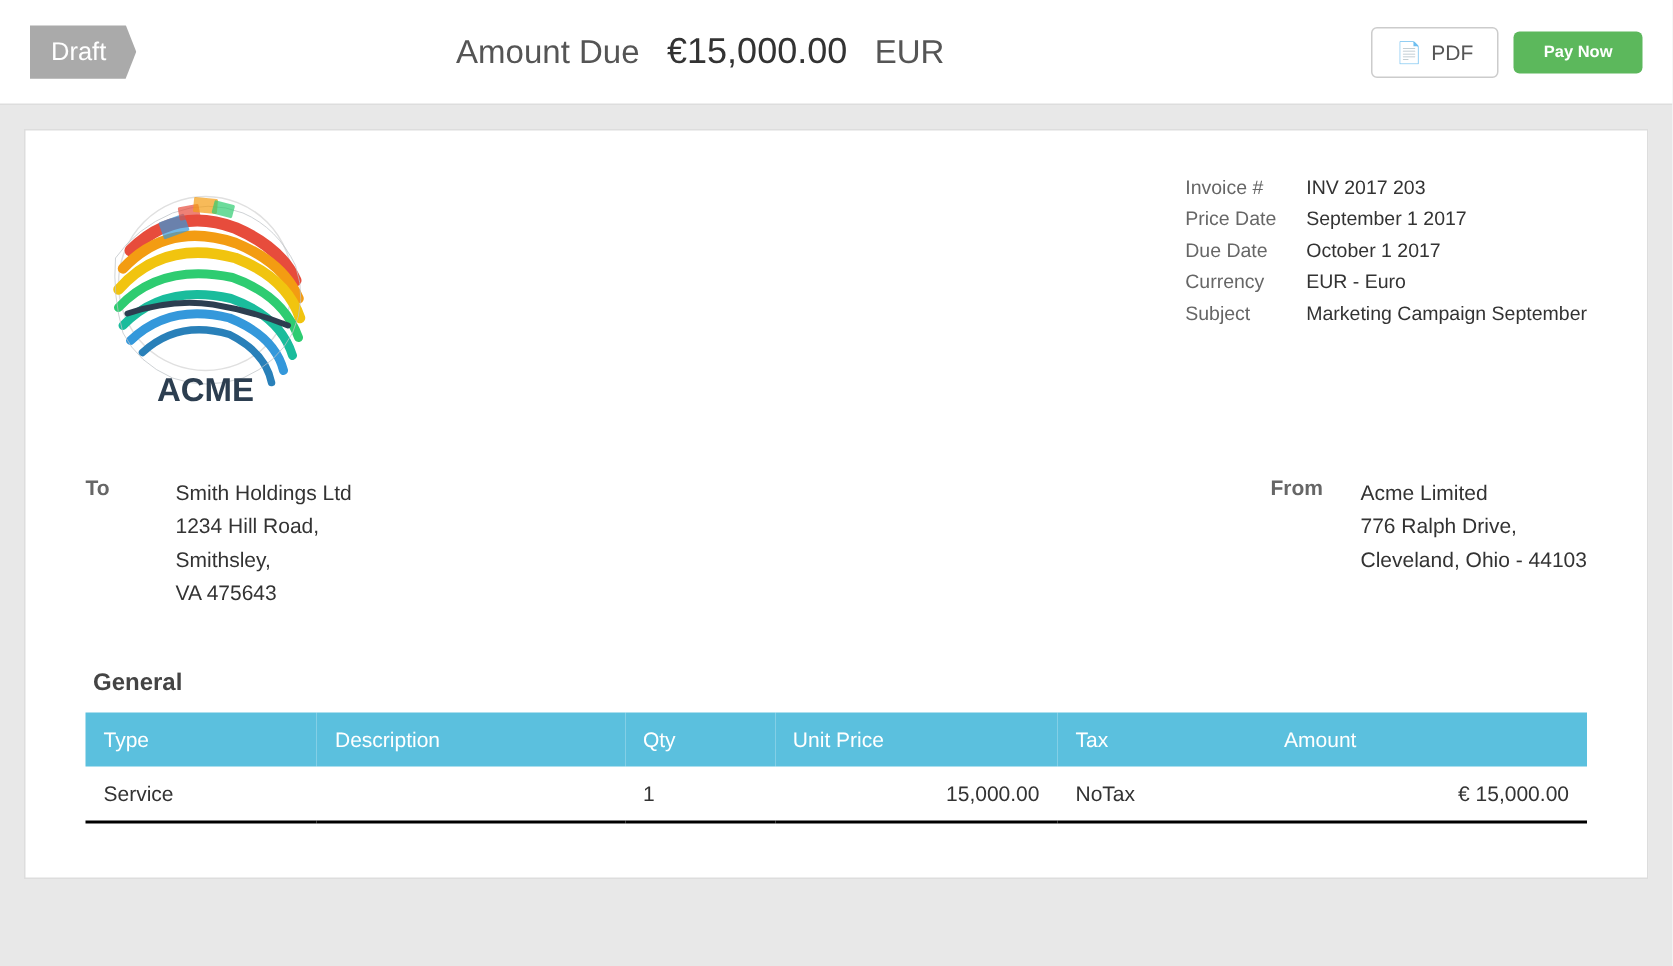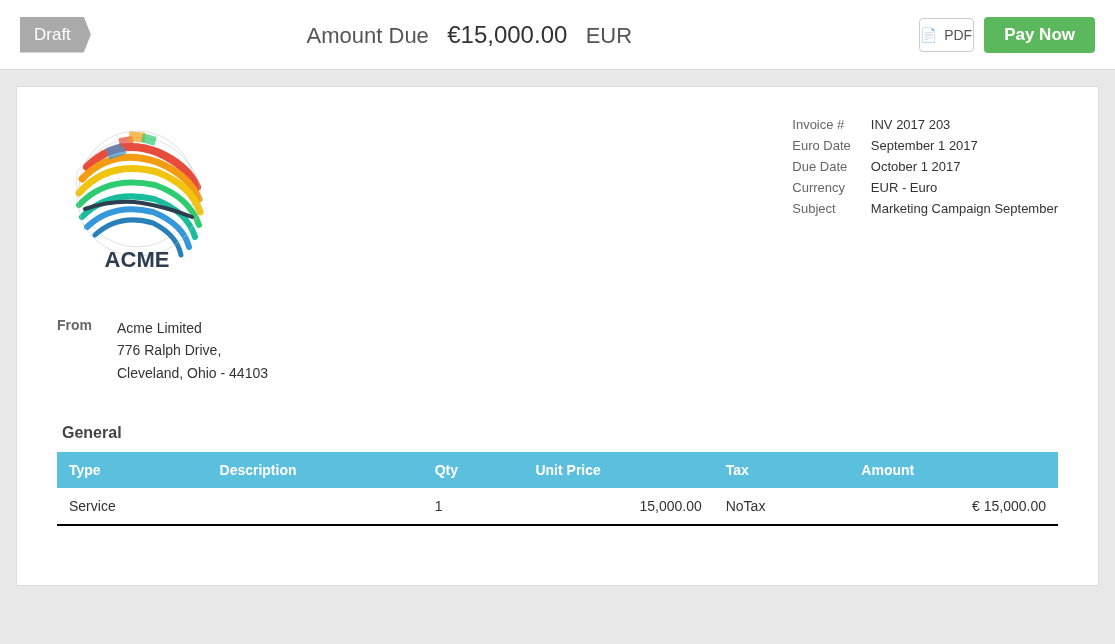--- a/index.html
+++ b/index.html
@@ -42,37 +42,37 @@
     .top-bar-actions {
       display: flex;
       gap: 10px;
       align-items: center;
     }
 
     .btn-pdf {
       border: 1px solid #ccc;
       background: #fff;
       color: #555;
-      padding: 8px 1px;
+      padding: 8px 16px;
       border-radius: 4px;
       cursor: pointer;
       display: flex;
       align-items: center;
       gap: 6px;
       font-size: 14px;
     }
 
     .btn-pay-now {
       background: #5cb85c;
       color: #fff;
       border: none;
       padding: 8px 20px;
       border-radius: 4px;
       cursor: pointer;
-      font-size: 17px;
+      font-size: 11px;
       font-weight: bold;
     }
 
     .invoice-container {
       background: #fff;
       margin: 16px;
       padding: 30px 40px;
       border: 1px solid #ddd;
       min-height: 500px;
     }
@@ -158,21 +158,21 @@
     }
 
     .invoice-table thead tr {
       background: #5bc0de;
       color: #fff;
     }
 
     .invoice-table thead th {
       padding: 10px 12px;
       text-align: left;
-      font-weight: bold;
+      font-weight: normal;
       font-size: 14px;
     }
 
     .invoice-table thead th.right {
       text-align: left;
     }
 
     .invoice-table tbody tr {
       border-bottom: 2px solid #000000;
     }
@@ -248,36 +248,45 @@
         <text x="80" y="150" text-anchor="middle" font-size="22" font-weight="bold" fill="#2c3e50" font-family="Arial">ACME</text>
       </svg>
     </div>
 
     <div class="invoice-title-area">
 
       <div class="invoice-details">
         <span class="detail-label">Invoice #</span>
         <span class="detail-value">INV 2017 203</span>
 
-        <span class="detail-label">Euro Date</span>
+        <span class="detail-label">Price Date</span>
         <span class="detail-value">September 1 2017</span>
 
         <span class="detail-label">Due Date</span>
         <span class="detail-value">October 1 2017</span>
 
         <span class="detail-label">Currency</span>
         <span class="detail-value">EUR - Euro</span>
 
         <span class="detail-label">Subject</span>
         <span class="detail-value">Marketing Campaign September</span>
       </div>
     </div>
   </div>
 
   <div class="addresses">
+    <div class="address-block">
+      <div class="address-label">To</div>
+      <div class="address-content">
+        <div>Smith Holdings Ltd</div>
+        <div>1234 Hill Road,</div>
+        <div>Smithsley,</div>
+        <div>VA 475643</div>
+      </div>
+    </div>
 
     <div class="address-block">
       <div class="address-label">From</div>
       <div class="address-content">
         <div>Acme Limited</div>
         <div>776 Ralph Drive,</div>
         <div>Cleveland, Ohio - 44103</div>
       </div>
     </div>
   </div>

